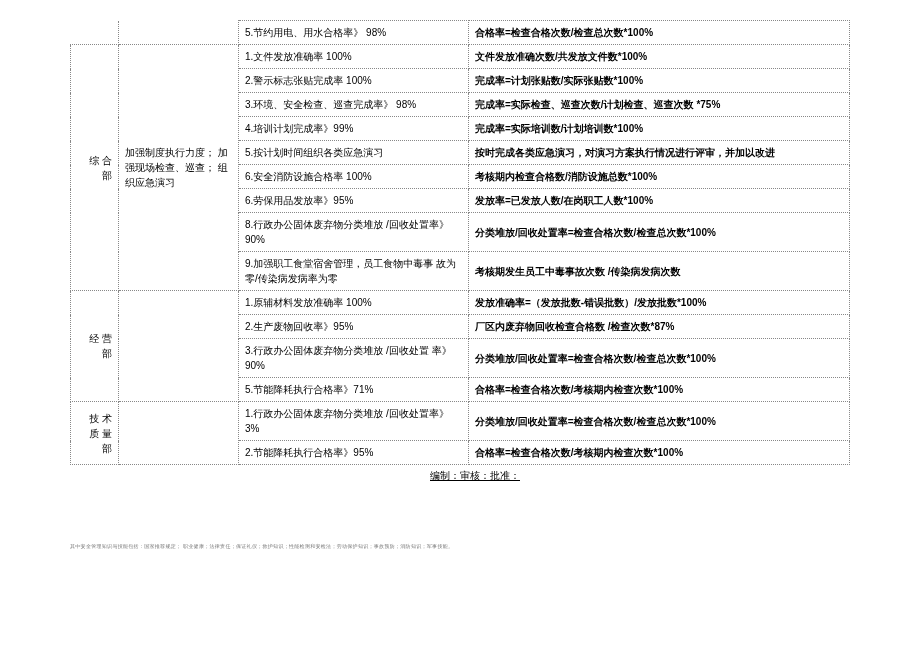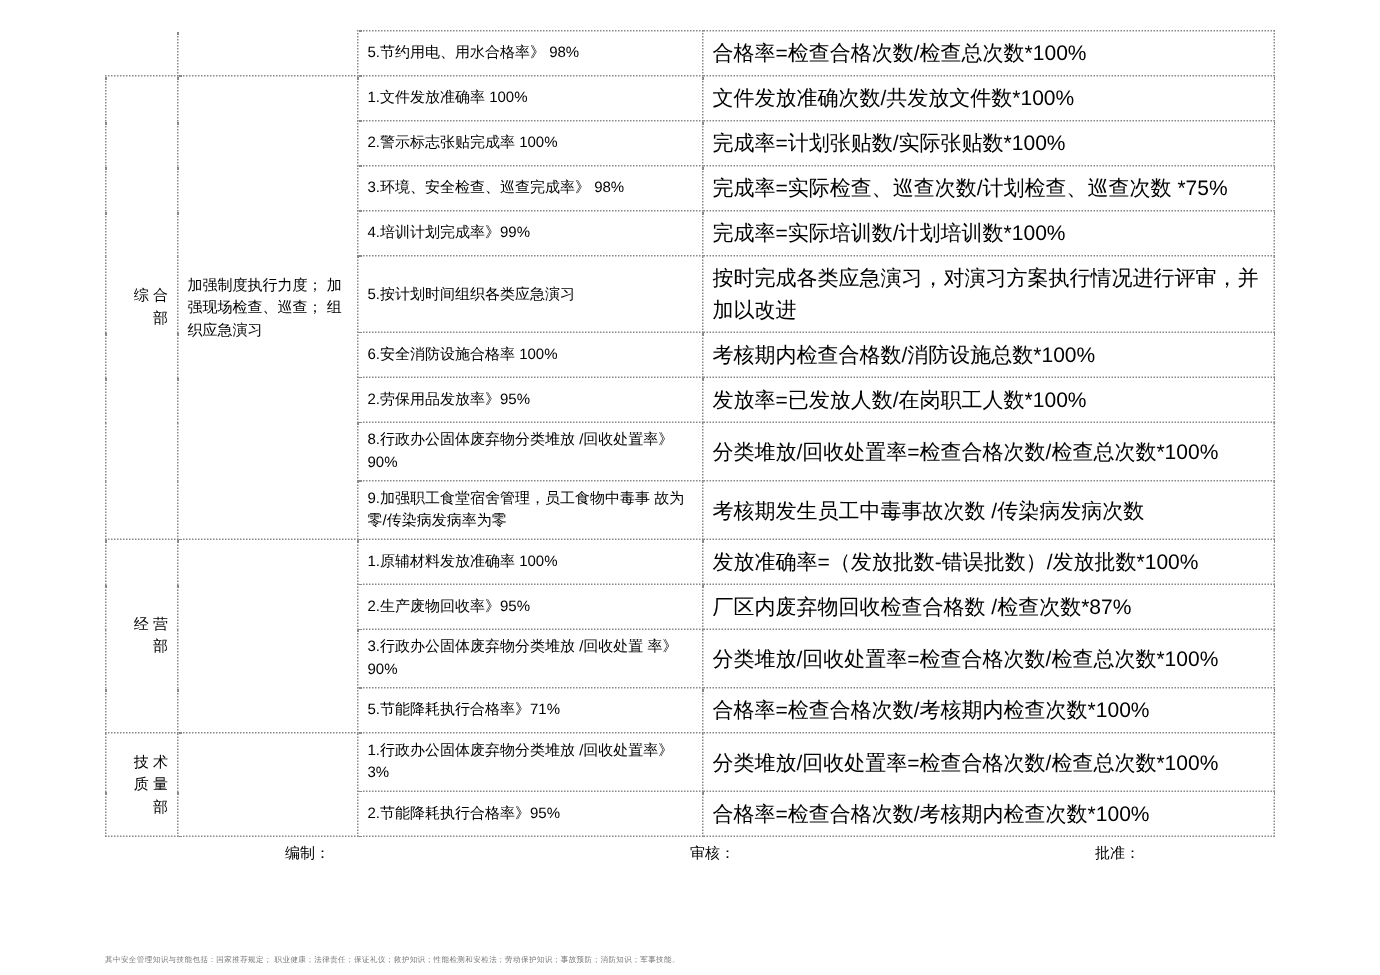--- a/index.html
+++ b/index.html
@@ -2,22 +2,22 @@
 <html><head>
   <meta charset="utf-8">
   <style>
     * { box-sizing: border-box; margin: 0; padding: 0; }
     body { font-family: "SimSun", "Microsoft YaHei", sans-serif; font-size: 11px; color: #000; background: #fff; width: 920px; height: 650px; padding: 20px 70px; }
     table { border-collapse: collapse; width: 100%; }
     td { border: 1px dotted #888; padding: 4px 6px; vertical-align: middle; line-height: 1.5; font-size: 10px; }
     td.dept { width: 48px; text-align: right; font-size: 10px; }
     td.desc { width: 120px; font-size: 10px; }
     td.metric { width: 230px; font-size: 10px; }
-    td.formula { font-size: 14px; }
-    .footer-row { display: flex; justify-content: space-between; margin-top: 4px; font-size: 10px; padding: 0 90px 0 120px; }
+    td.formula { font-size: 10px; font-weight: bold; }
+    .footer-row { display: flex; justify-content: center; margin-top: 4px; font-size: 10px; padding: 0 90px 0 120px; text-decoration: underline; }
     .tiny { font-size: 5px; color: #777; margin-top: 60px; letter-spacing: 0.3px; }
   </style>
 </head>
 <body>
 
 <table>
   <tbody>
       <tr>
     <td class="dept" style="border-top:none;border-left:none;"></td>
     <td class="desc" style="border-top:none;"></td>
@@ -45,21 +45,21 @@
       </tr>
   <tr>
         <td class="metric">5.按计划时间组织各类应急演习</td>
         <td class="formula">按时完成各类应急演习，对演习方案执行情况进行评审，并加以改进</td>
       </tr>
   <tr>
         <td class="metric">6.安全消防设施合格率 100%</td>
         <td class="formula">考核期内检查合格数/消防设施总数*100%</td>
       </tr>
   <tr>
-        <td class="metric">2.劳保用品发放率》95%</td>
+        <td class="metric">6.劳保用品发放率》95%</td>
         <td class="formula">发放率=已发放人数/在岗职工人数*100%</td>
       </tr>
   <tr>
         <td class="metric">8.行政办公固体废弃物分类堆放 /回收处置率》90%</td>
         <td class="formula">分类堆放/回收处置率=检查合格次数/检查总次数*100%</td>
       </tr>
   <tr>
         <td class="metric">9.加强职工食堂宿舍管理，员工食物中毒事 故为零/传染病发病率为零</td>
         <td class="formula">考核期发生员工中毒事故次数 /传染病发病次数</td>
       </tr>

